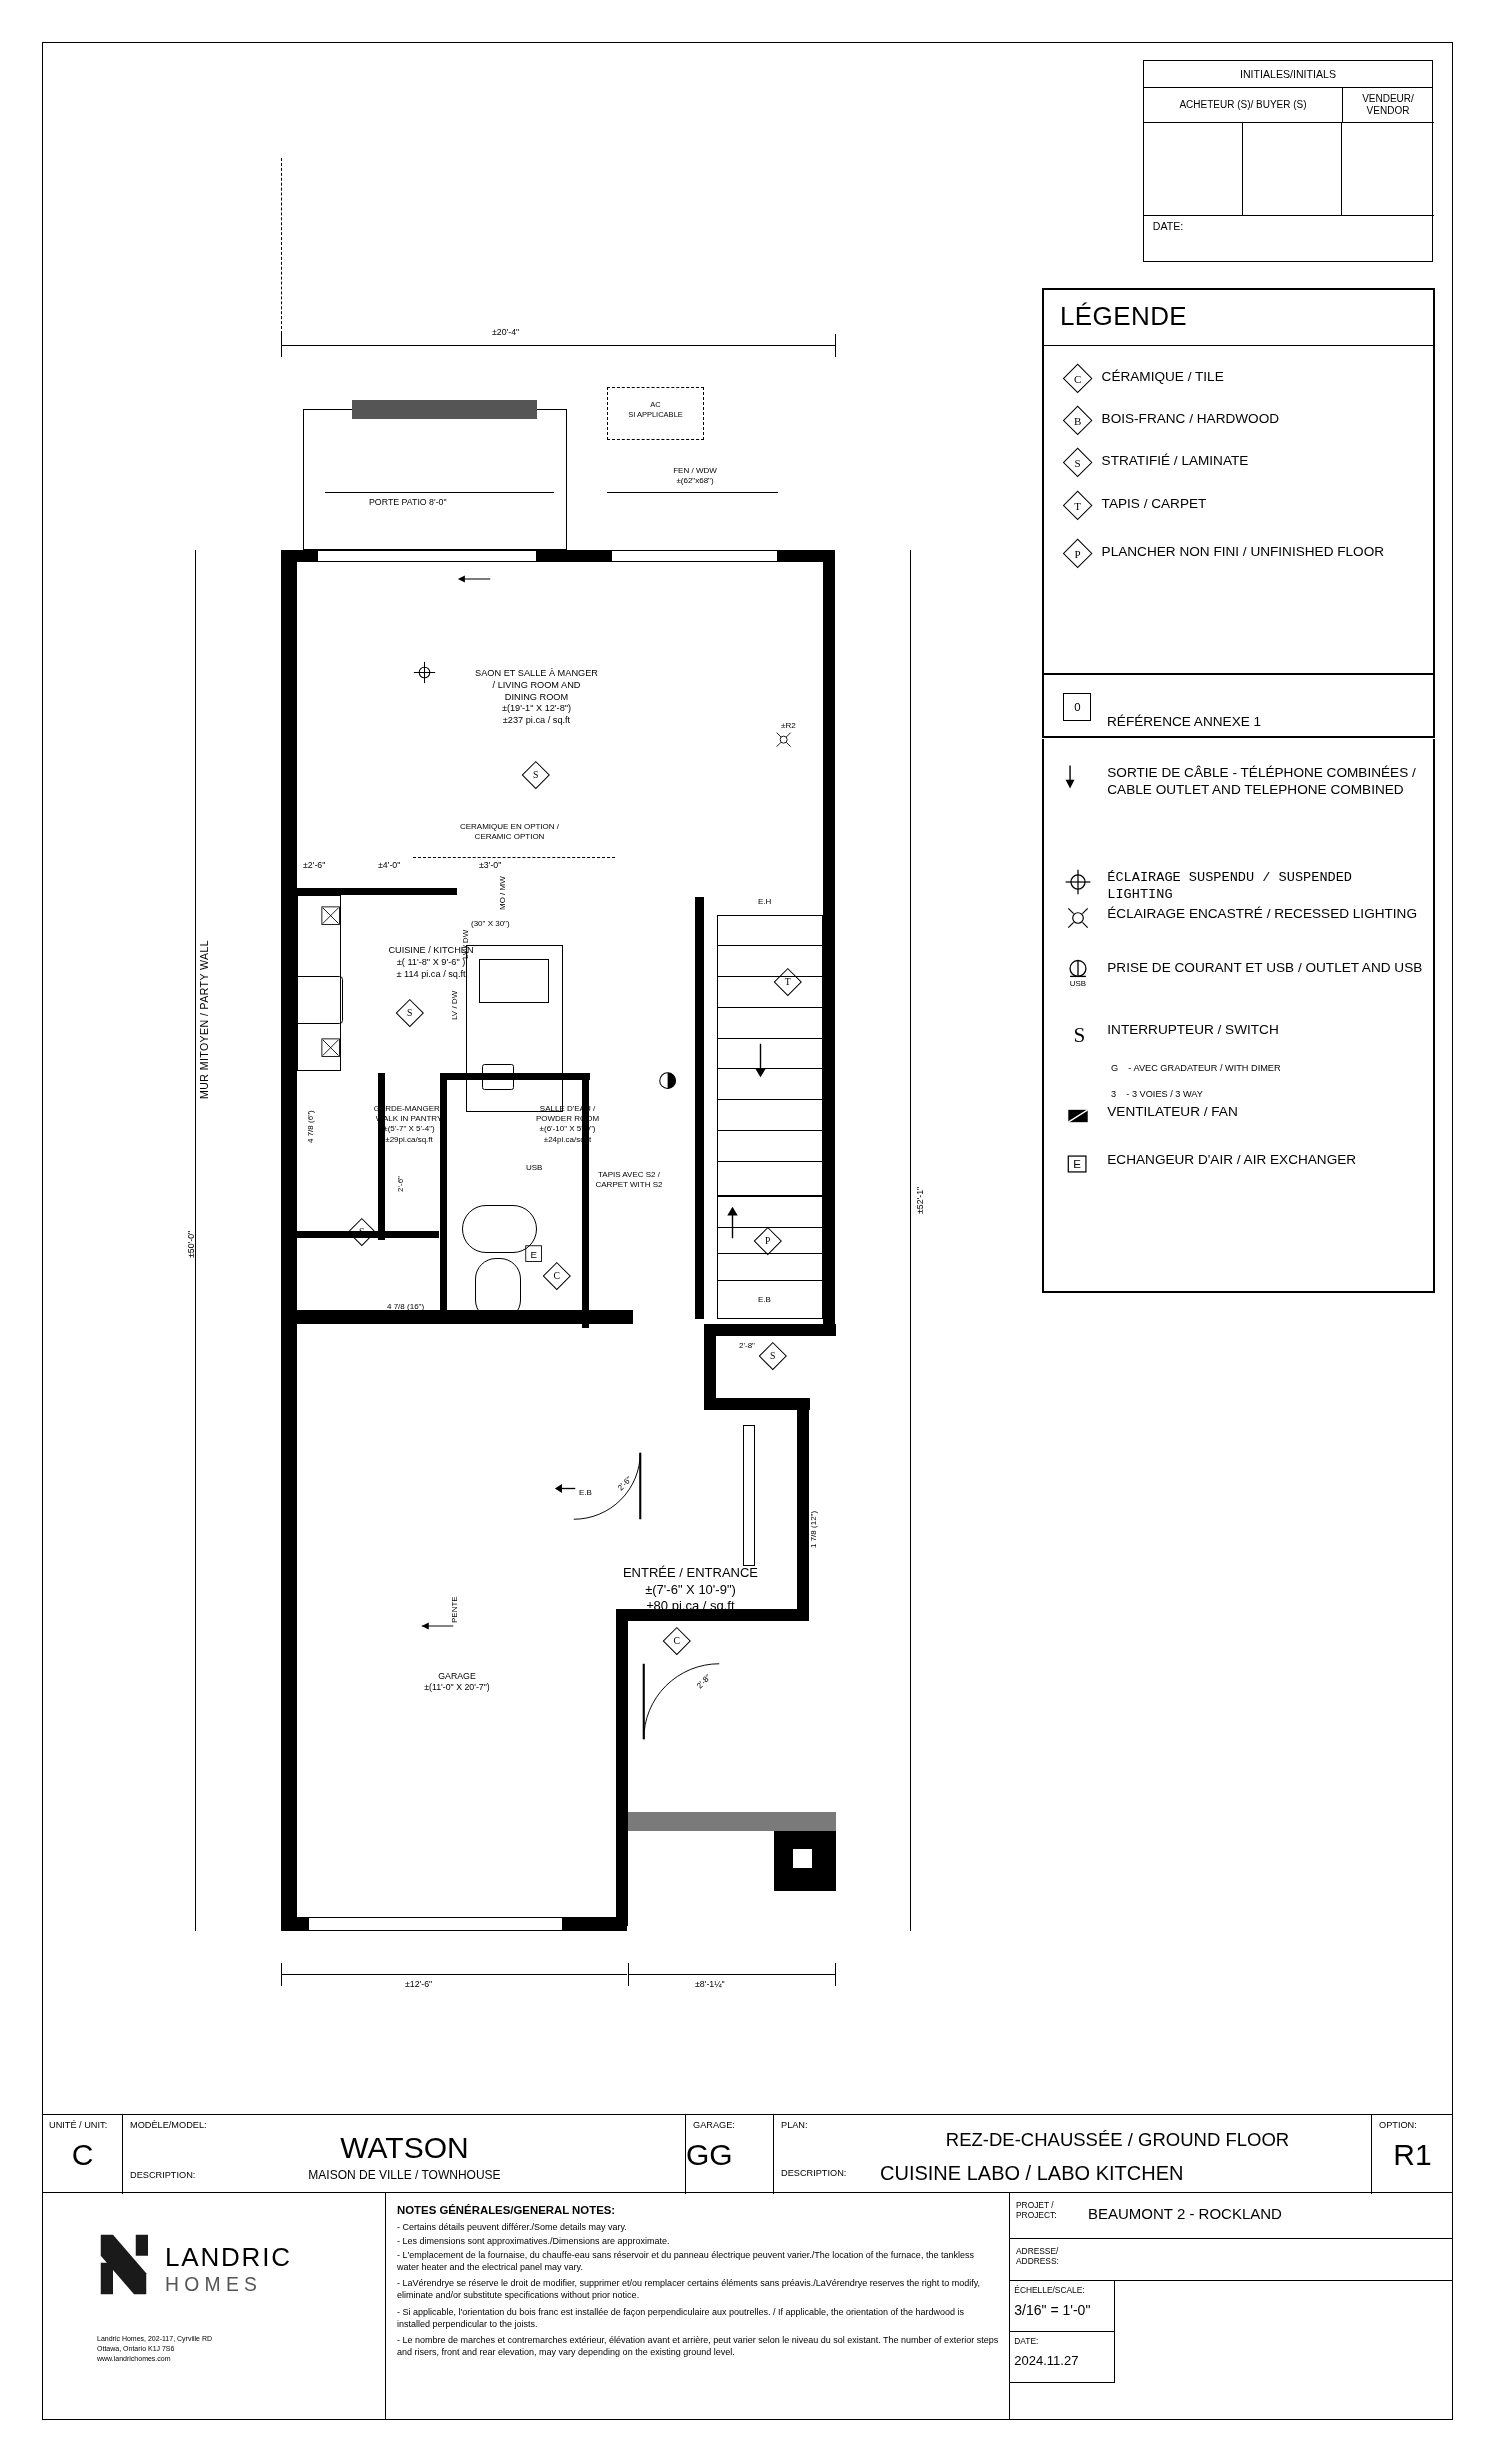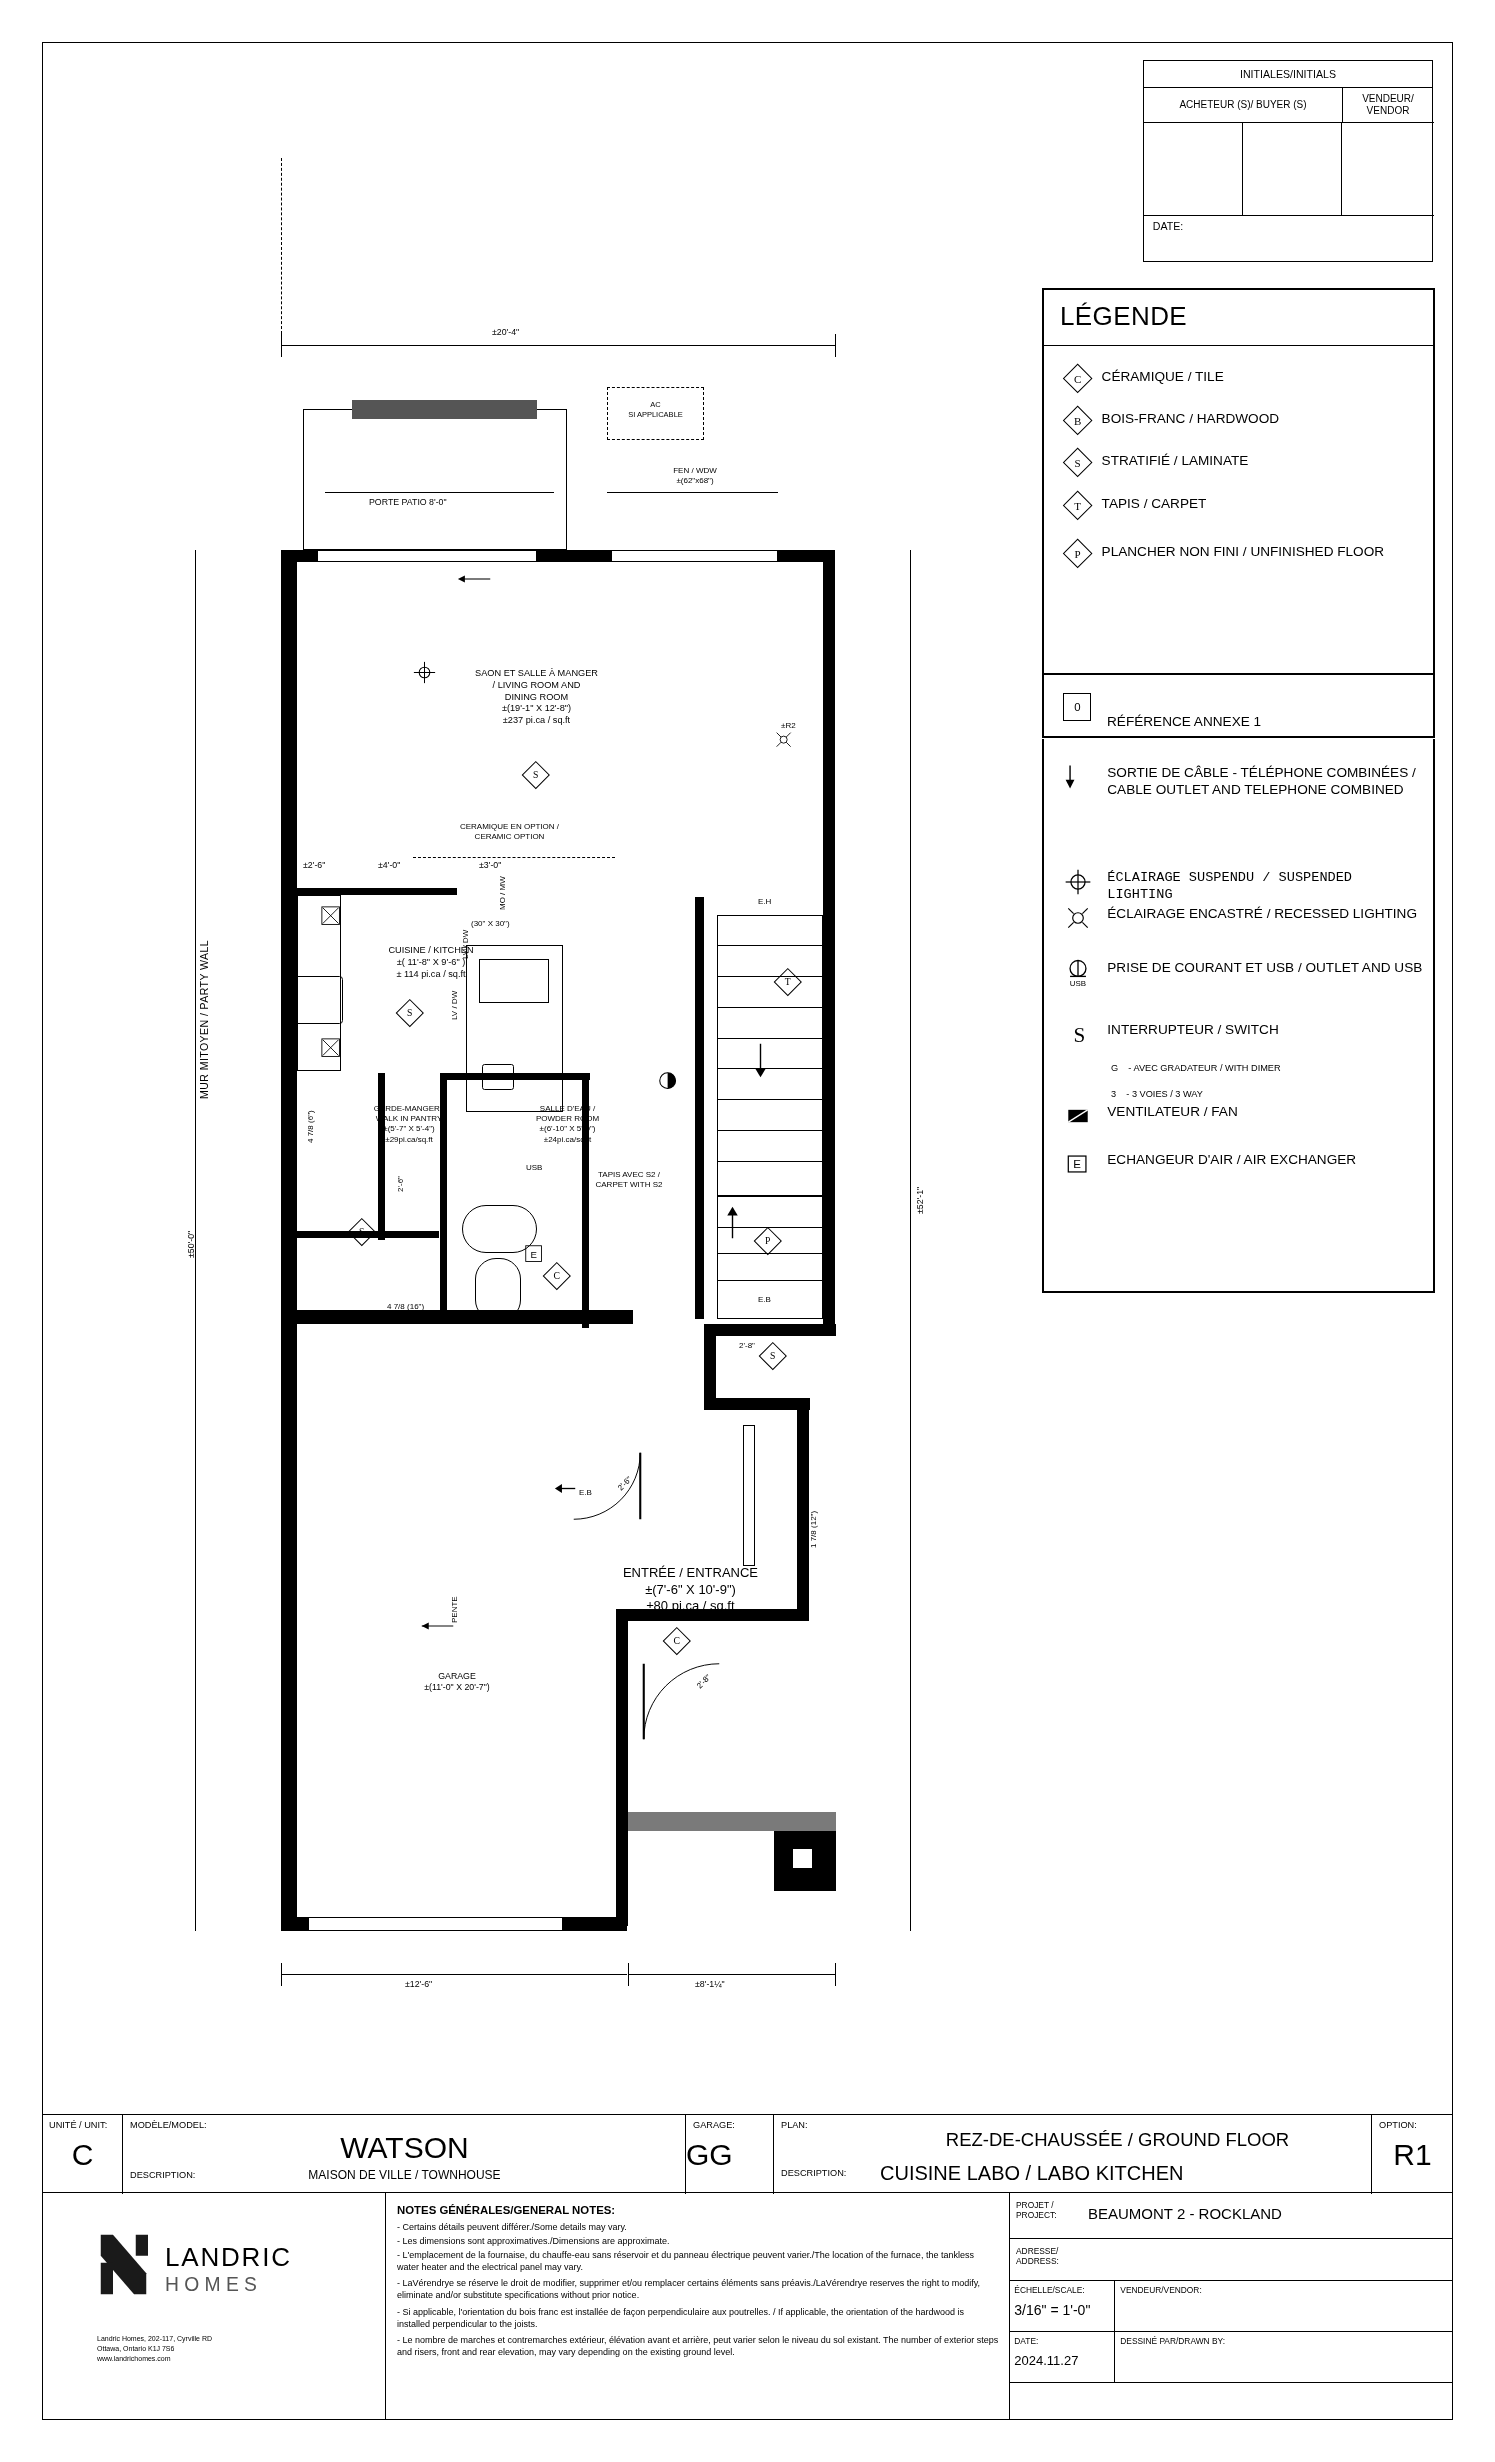--- a/index.html
+++ b/index.html
@@ -520,28 +520,20 @@
     </div>
     <div class="bx" style="left:967px;top:46px;width:443px;height:42px;border-bottom:1.8px solid #000;">
       <span class="t" style="left:7px;top:7px;font-size:8.4px;line-height:1.2;">ADRESSE/
 ADDRESS:</span>
       <span class="t" style="left:97px;top:14px;font-size:11.4px;"></span>
     </div>
     <div class="bx" style="left:967px;top:88px;width:106px;height:51px;border-bottom:1.8px solid #000;border-right:1.8px solid #000;">
       <span class="t" style="left:5.3px;top:3.5px;font-size:8.4px;">ÉCHELLE/SCALE:</span>
       <span class="t" style="left:5.3px;top:21px;font-size:14px;">3/16" = 1'-0"</span>
     </div>
-    <div class="bx" style="left:1073px;top:88px;width:338px;height:51px;border-bottom:1.8px solid #000;">
-      <span class="t" style="left:5.3px;top:3.5px;font-size:8.4px;">VENDEUR/VENDOR:</span>
-      <span class="t" style="left:5.3px;top:23px;font-size:11.4px;"></span>
-    </div>
     <div class="bx" style="left:967px;top:139px;width:106px;height:51px;border-right:1.8px solid #000;border-bottom:1.8px solid #000;">
       <span class="t" style="left:5.3px;top:3.5px;font-size:8.4px;">DATE:</span>
       <span class="t" style="left:5.3px;top:21px;font-size:13px;">2024.11.27</span>
     </div>
-    <div class="bx" style="left:1073px;top:139px;width:338px;height:51px;border-bottom:1.8px solid #000;">
-      <span class="t" style="left:5.3px;top:3.5px;font-size:8.4px;">DESSINÉ PAR/DRAWN BY:</span>
-      <span class="t" style="left:5.3px;top:23px;font-size:11.4px;"></span>
-    </div>
   </div>
 
 </div>
 
 
 </body></html>

